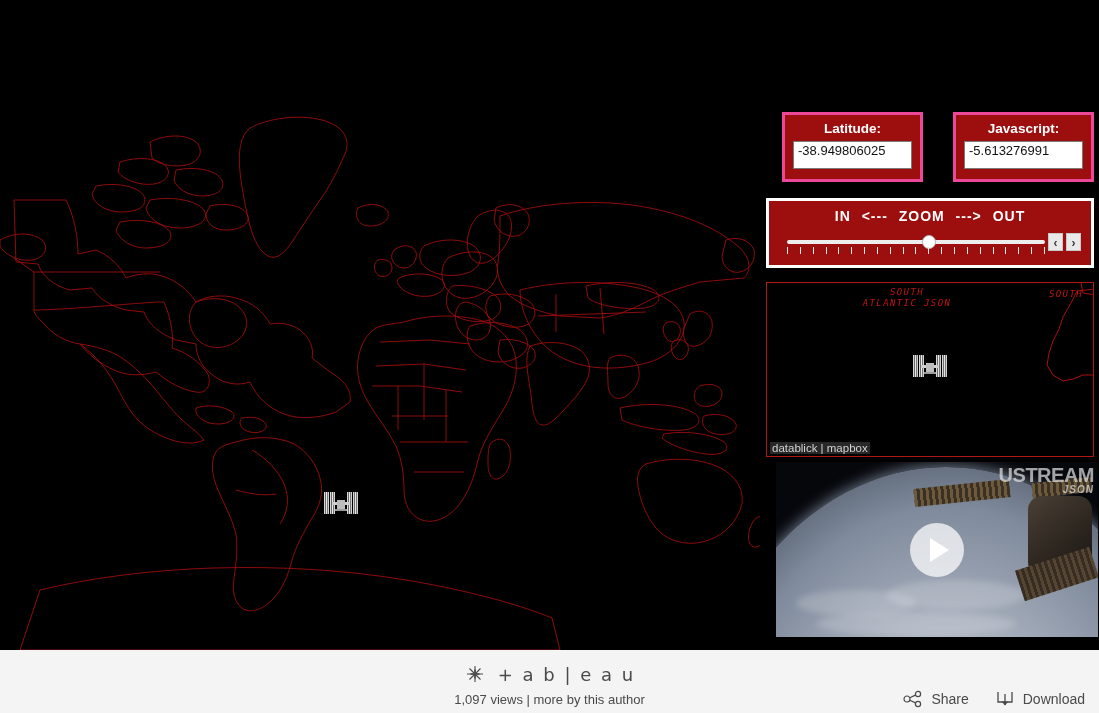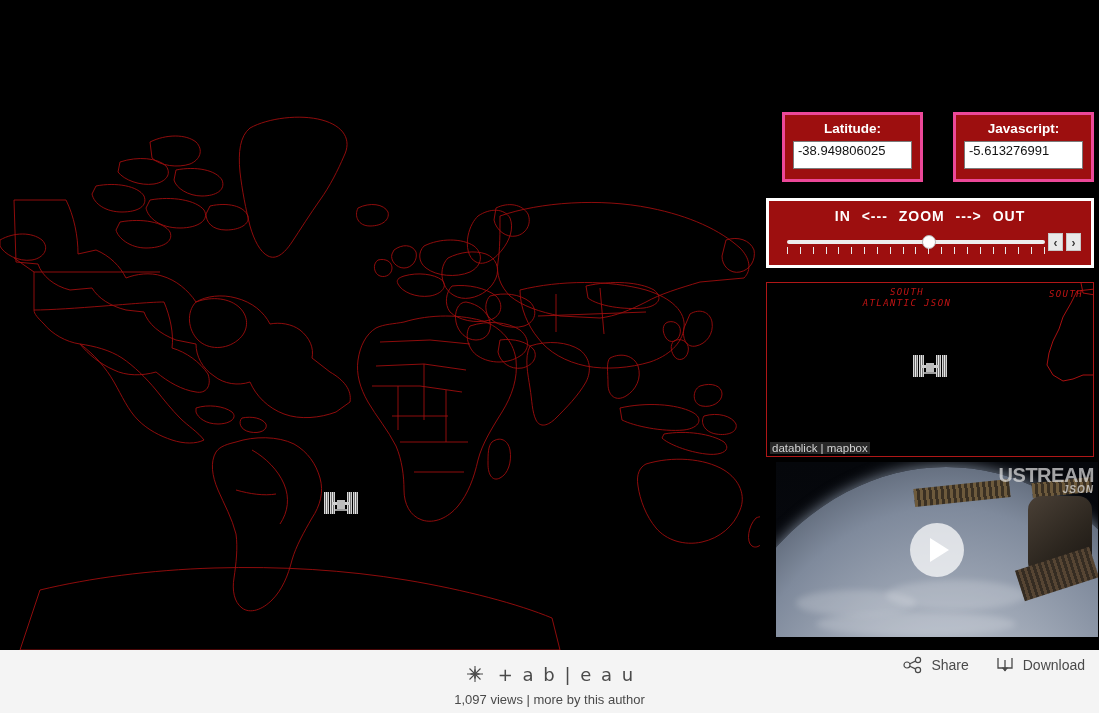--- a/index.html
+++ b/index.html
@@ -154,21 +154,21 @@
   .tableau-logo {
     position: absolute; left: 0; top: 13px; width: 1099px; text-align: center;
     font-size: 18px; color: #4a4a4a; letter-spacing: 2px; font-family: "DejaVu Sans", sans-serif;
     display: flex; align-items: center; justify-content: center; gap: 12px;
   }
   .views {
     position: absolute; left: 0; top: 42px; width: 1099px; text-align: center;
     font-size: 13px; color: #4a4a4a;
   }
   .footer-actions {
-    position: absolute; right: 14px; top: 6px; display: flex; align-items: center; gap: 26px;
+    position: absolute; right: 14px; top: 40px; display: flex; align-items: center; gap: 26px;
   }
   .faction { display: flex; align-items: center; gap: 8px; color: #4a4a4a; font-size: 14px; }
 </style>
 </head>
 <body>
 
 <div id="app">
 
   <div class="header">
   </div>

